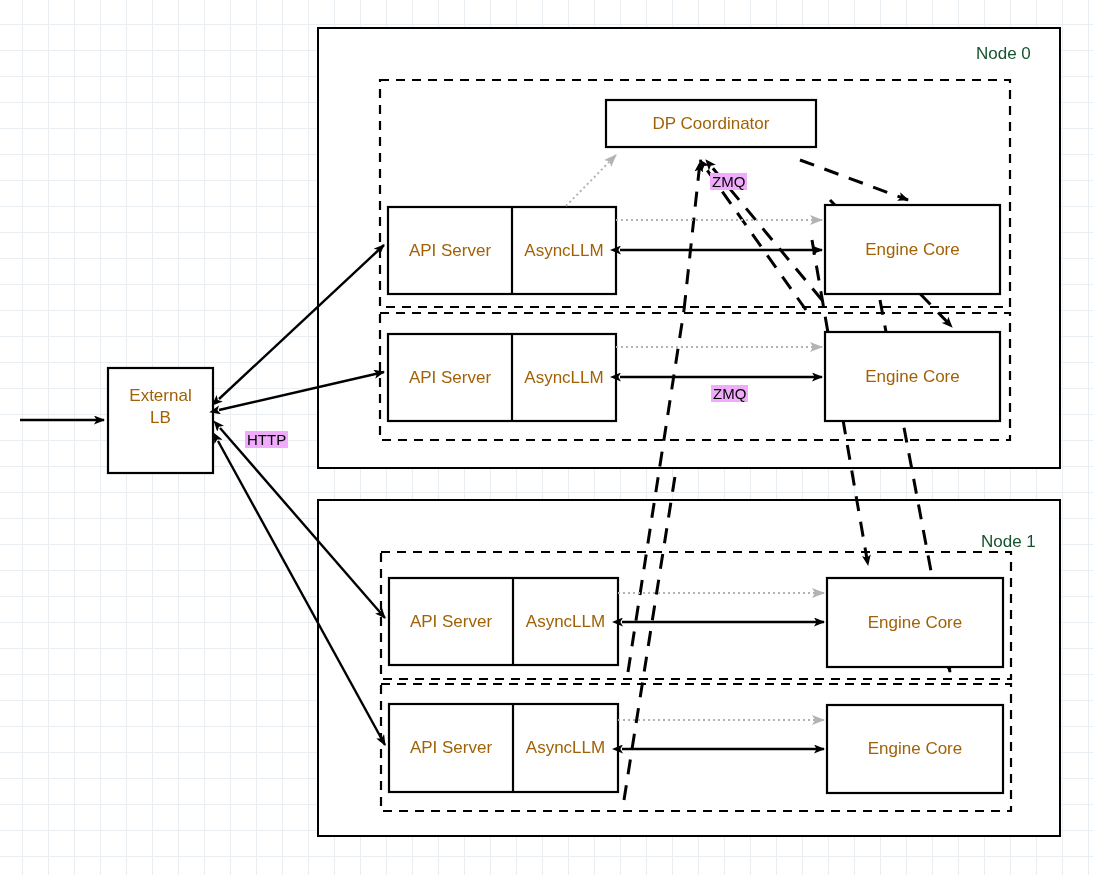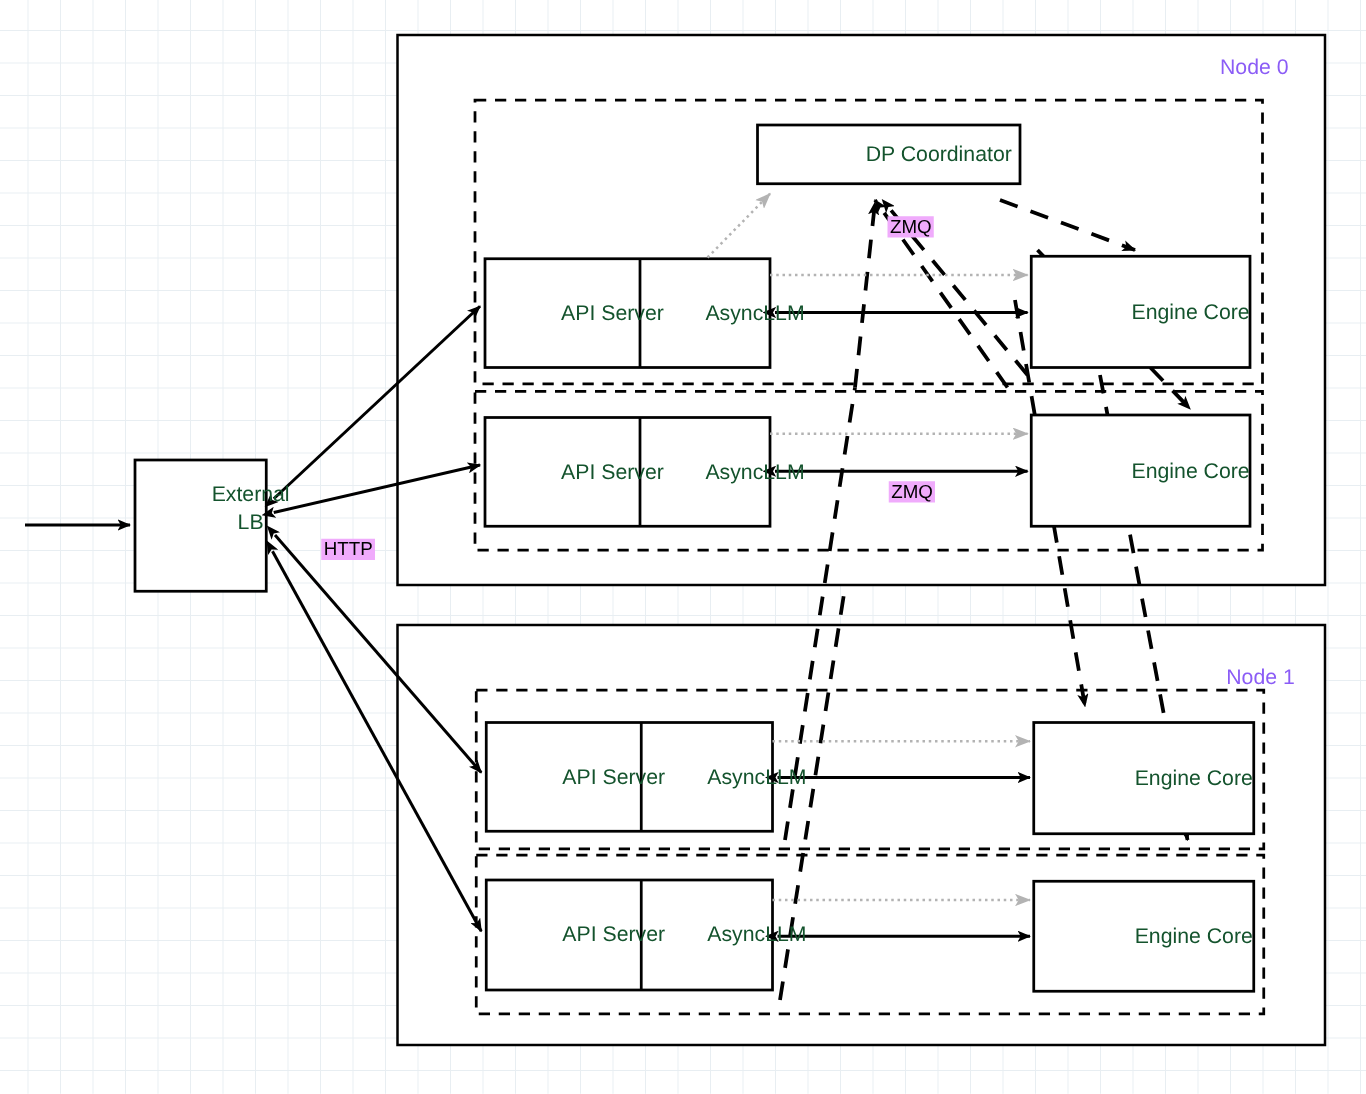--- a/index.html
+++ b/index.html
@@ -15,32 +15,32 @@
     background-image:
       linear-gradient(to right,#e8eef2 1px,transparent 1px),
       linear-gradient(to bottom,#e8eef2 1px,transparent 1px);
     background-size:26px 26px;
     background-position:-4px -2px;
     z-index:0;
   }
   #svgroot{position:absolute;left:0;top:0;width:1093px;height:875px;z-index:2;}
   .node-label{
     position:absolute;z-index:3;
-    font-size:17px;color:#8b5cf6;white-space:nowrap;
+    font-size:17px;color:#14532d;white-space:nowrap;
   }
   .edge-label{
     position:absolute;z-index:3;
     font-size:15px;color:#000;white-space:nowrap;
     background:#f0abfc;padding:0 2px;
   }
   .boxtext{
     position:absolute;z-index:3;
-    font-size:17px;color:#14532d;white-space:nowrap;
+    font-size:17px;color:#a16207;white-space:nowrap;
     display:flex;align-items:center;justify-content:center;
-    text-align:center;line-height:1.25;margin-left:40px;
+    text-align:center;line-height:1.25;
   }
 </style>
 </head>
 <body>
 
 <div id="grid"></div>
 
 <svg id="svgroot" viewBox="0 0 1093 875" xmlns="http://www.w3.org/2000/svg">
   <defs>
     <marker id="ah" markerWidth="11" markerHeight="9" refX="10" refY="4.5" orient="auto" markerUnits="userSpaceOnUse">
@@ -177,15 +177,15 @@
 <div class="boxtext" style="left:825px;top:332px;width:175px;height:89px;">Engine Core</div>
 
 <div class="boxtext" style="left:389px;top:578px;width:124px;height:87px;">API Server</div>
 <div class="boxtext" style="left:513px;top:578px;width:105px;height:87px;">AsyncLLM</div>
 <div class="boxtext" style="left:827px;top:578px;width:176px;height:89px;">Engine Core</div>
 
 <div class="boxtext" style="left:389px;top:704px;width:124px;height:88px;">API Server</div>
 <div class="boxtext" style="left:513px;top:704px;width:105px;height:88px;">AsyncLLM</div>
 <div class="boxtext" style="left:827px;top:705px;width:176px;height:88px;">Engine Core</div>
 
-<div class="edge-label" style="left:245px;top:431px;margin-left:12px;">HTTP</div>
+<div class="edge-label" style="left:245px;top:431px;">HTTP</div>
 <div class="edge-label" style="left:710px;top:173px;">ZMQ</div>
 <div class="edge-label" style="left:711px;top:385px;">ZMQ</div>
 
 </body></html>

